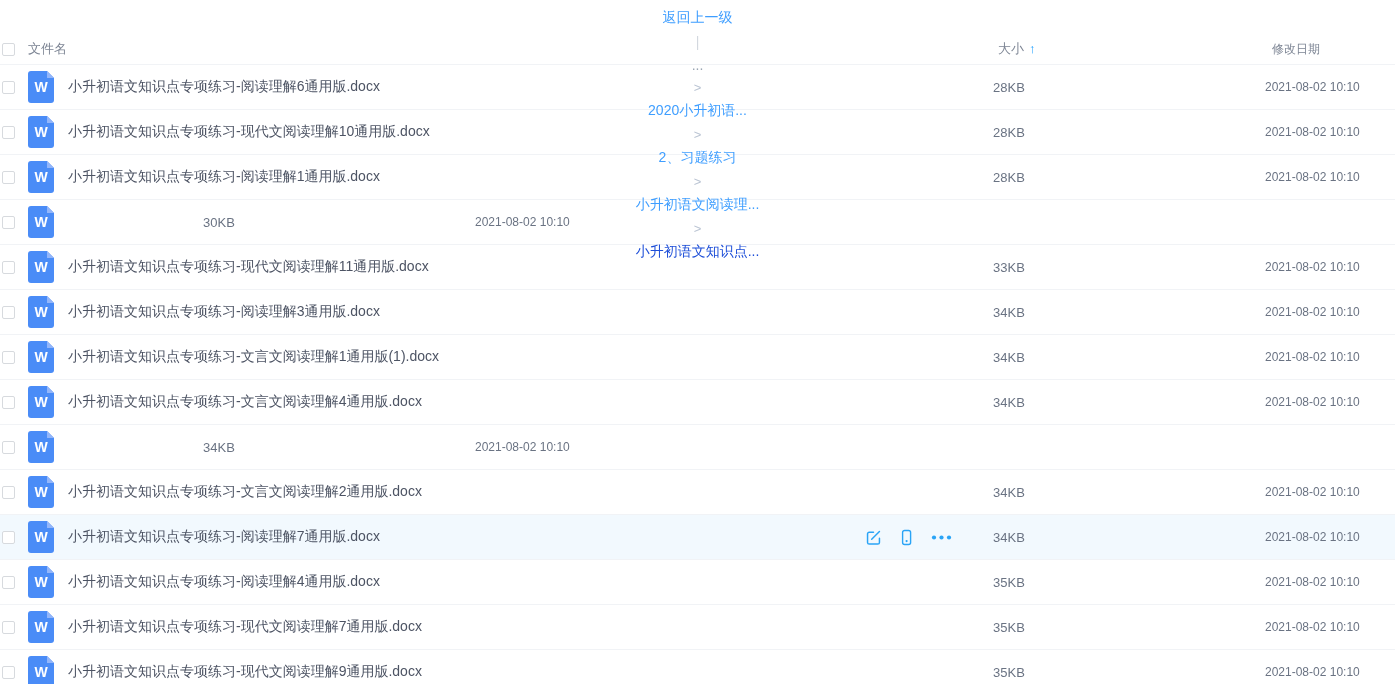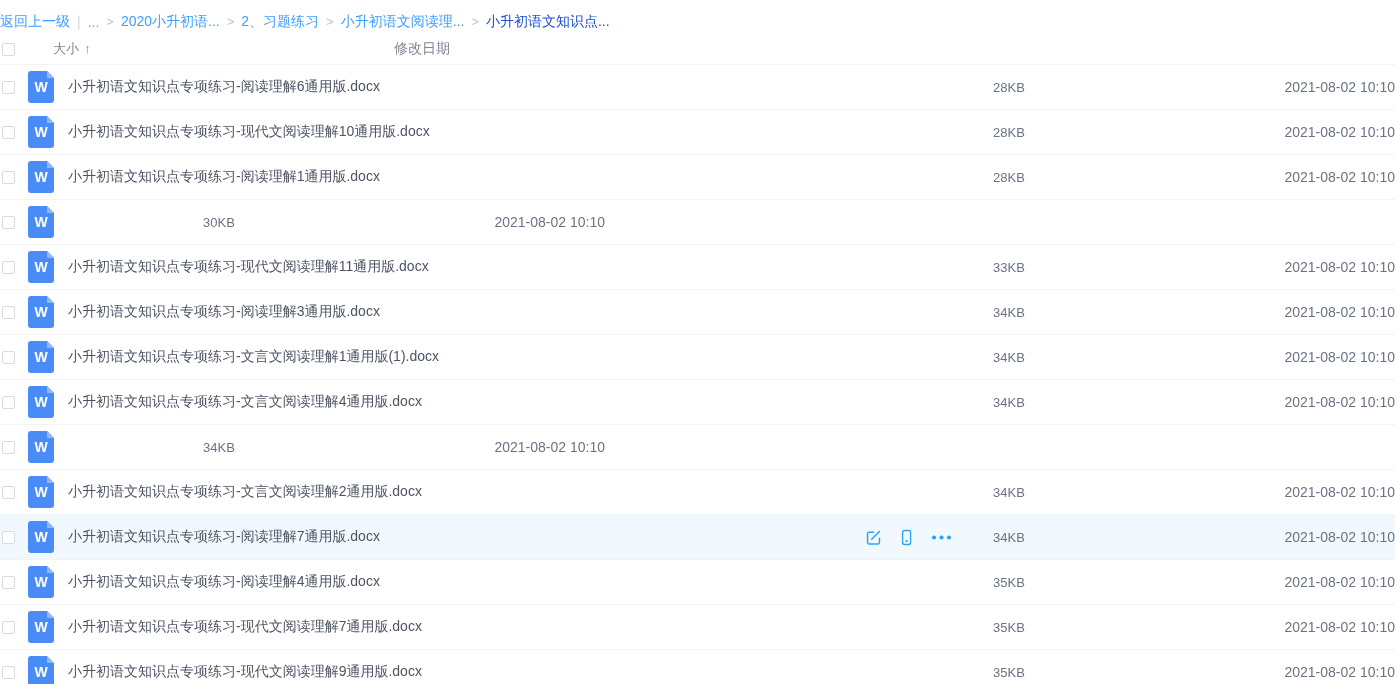--- a/index.html
+++ b/index.html
@@ -7,41 +7,41 @@
   body {
     width: 1395px; height: 684px; overflow: hidden;
     background: #fff;
     font-family: "Liberation Sans", "DejaVu Sans", sans-serif;
     color: #4d5464;
   }
   
   .breadcrumb {
     height: 34px; padding: 9px 0 0 0;
     display: flex; align-items: center; gap: 7px;
-    font-size: 14px; white-space: nowrap;
+    font-size: 14px; white-space: nowrap; flex-direction: column;
   }
   .crumb-link { color: #3f9eff; text-decoration: none; cursor: pointer; }
   .crumb-muted { color: #9aa5b2; cursor: pointer; }
   .crumb-current { color: #1d4ed8; }
   .bc-sep { color: #b9c3d2; font-size: 13px; }
   .bc-pipe { color: #d3d8df; }
   
   .header-row {
     display: flex; align-items: center; height: 31px;
     border-bottom: 1px solid #f1f3f6;
     font-size: 13px; color: #7d8594;
   }
   .cell-check { width: 28px; padding-left: 2px; display: flex; align-items: center; flex: none; }
   .checkbox {
     width: 13px; height: 13px; border: 1px solid #d7dade; border-radius: 2px;
     background: #fff; display: inline-block; cursor: pointer; flex: none;
   }
   .h-name { flex: 1; min-width: 0; }
   .cell-size { width: 270px; flex: none; font-size: 13px; color: #6a7383; margin-left: 20px; }
-  .cell-date { width: 132px; flex: none; font-size: 14px; color: #6a7383; padding-left: 2px; text-align: right; }
+  .cell-date { width: 132px; flex: none; font-size: 12px; color: #6a7383; padding-left: 2px; }
   .header-row .cell-size { color: #7d8594; padding-left: 5px; }
   .header-row .cell-date { color: #7d8594; padding-left: 9px; }
   .sort-arrow { color: #1e9fff; font-weight: bold; font-size: 13px; margin-left: 5px; }
   
   .row {
     display: flex; align-items: center; height: 45px;
     border-bottom: 1px solid #f1f3f6;
   }
   .row.hovered { background: #f2f9fe; }
   .cell-icon { width: 40px; flex: none; display: flex; align-items: center; }
@@ -78,20 +78,21 @@
     <span class="bc-sep">&gt;</span>
     <a class="crumb-link">小升初语文阅读理...</a>
     <span class="bc-sep">&gt;</span>
     <span class="crumb-current">小升初语文知识点...</span>
   </div>
 
   <div class="header-row">
     <div class="cell-check">
       <span class="checkbox"></span>
     </div>
+    <div class="h-name">文件名</div>
     <div class="cell-size">
       <span>大小</span><span class="sort-arrow">↑</span>
     </div>
     <div class="cell-date">修改日期</div>
   </div>
 
   <div id="rows">
       <div class="row">
       <div class="cell-check">
         <span class="checkbox"></span>

